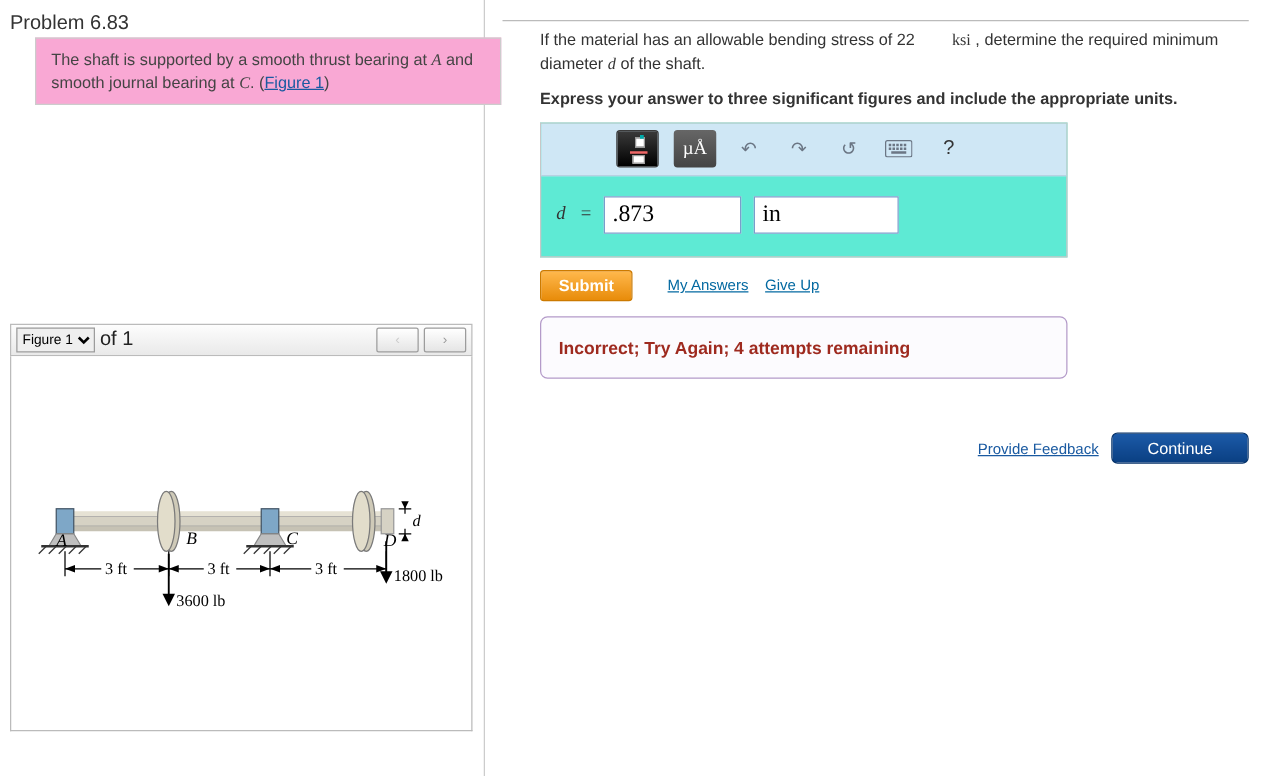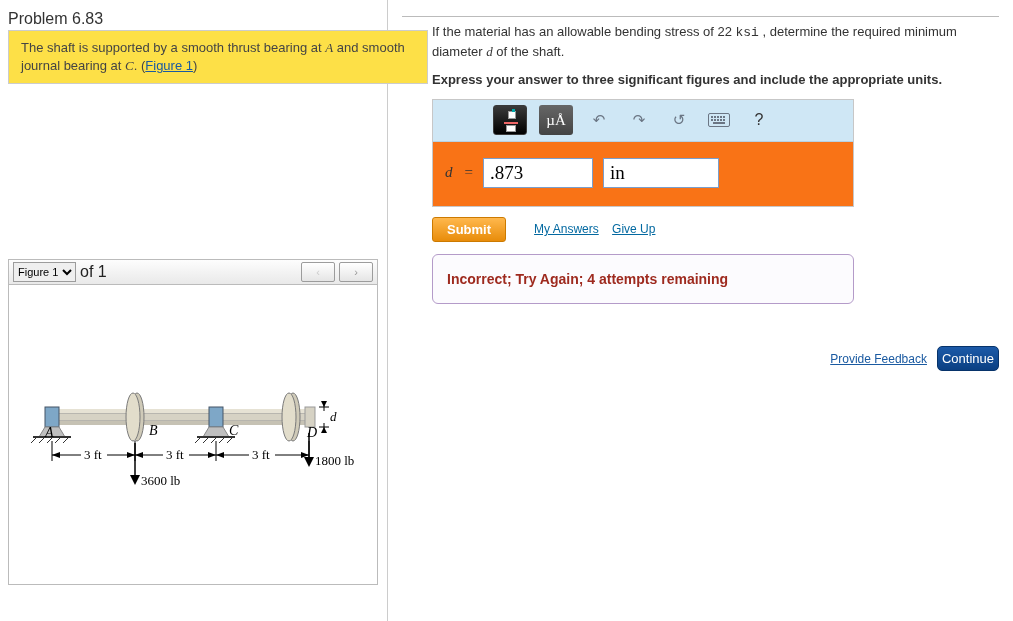--- a/index.html
+++ b/index.html
@@ -28,26 +28,27 @@
     height: 621px;
     padding: 12px 14px;
   }
   .problem-title {
     font-size: 16px;
     margin-bottom: 0;
     padding: 2px 0;
   }
   .problem-box {
     border: 1px solid #ccc;
-    background: #fde047;
+    background: #f9a8d4;
     color: #444;
     font-size: 13px;
     line-height: 1.4;
     padding: 8px 12px;
-    width: 420px;
+    width: 373px;
+    margin-left: 20px;
   }
   .problem-box .it { font-style: italic; font-family: 'Times New Roman', serif; }
   .problem-box a { color: #1a5aa1; text-decoration: underline; }
   .figure-bar {
     margin-top: 175px;
     height: 26px;
     width: 370px;
     background: linear-gradient(#fdfdfd,#e9e9e9);
     border: 1px solid #bbb;
     display: flex;
@@ -87,28 +88,28 @@
     background: #fff;
   }
   .right-panel .hr {
     border: none;
     border-top: 1px solid #bbb;
     margin: 4px 0 6px 0;
   }
   .part-title { font-weight: bold; margin: 0 0 8px 0; }
   .part-body { padding-left: 30px; }
   .prompt { line-height: 1.45; max-width: 560px; }
-  .prompt .ksi { font-family: Liberation Mono, monospace; }
+  .prompt .ksi { font-family: Liberation Serif, serif; margin-left: 26px; }
   .prompt .it { font-style: italic; font-family: 'Times New Roman', serif; }
   .instr { font-weight: bold; margin-top: 10px; }
   .answer-shell {
     margin-top: 12px;
     border: 1px solid #c7c7c7;
     width: 422px;
-    background: #f97316;
+    background: #5eead4;
   }
   .toolbar {
     background: #cfe7f5;
     height: 42px;
     display: flex;
     align-items: center;
     padding-left: 60px;
     gap: 12px;
     border-bottom: 1px solid #b8d1e2;
   }
@@ -211,21 +212,21 @@
     align-items: center;
     gap: 10px;
   }
   .provide { color: #1a5aa1; text-decoration: underline; font-size: 12px; cursor: pointer; }
   .continue-btn {
     background: #0a3f82;
     background: linear-gradient(#1c5aa8,#0a3f82);
     color: #fff;
     border: 1px solid #07336a;
     border-radius: 5px;
-    padding: 4px 4px;
+    padding: 4px 28px;
     font-size: 13px;
     cursor: pointer;
   }
   
   .figure-area svg { display:block; }
 </style>
 </head>
 <body>
 
 <div class="left-panel">

